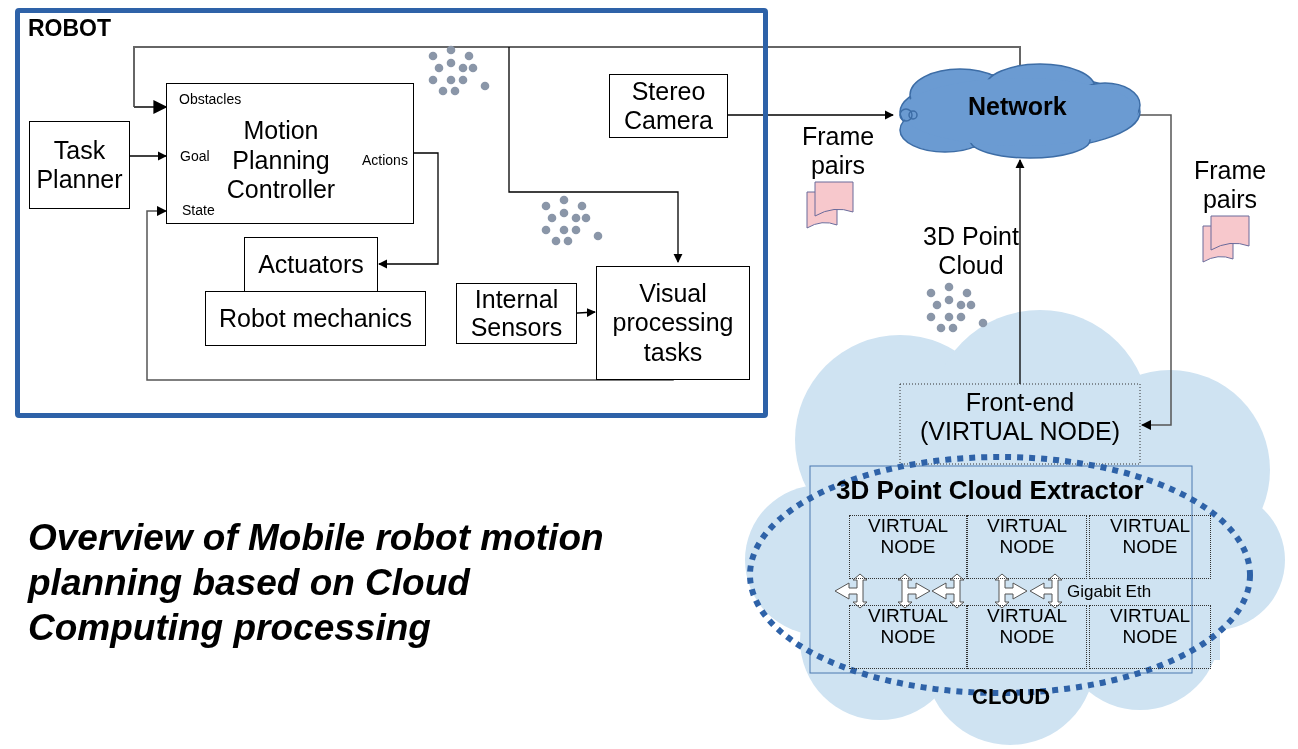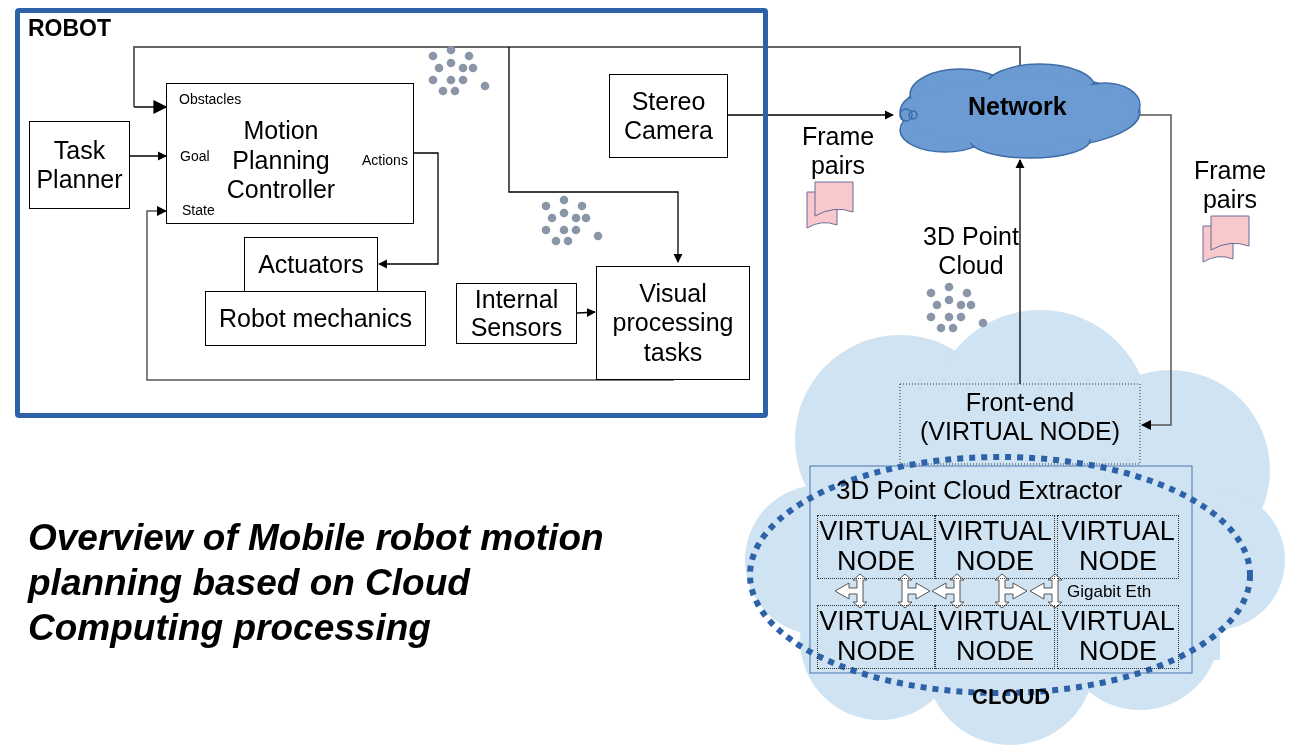--- a/index.html
+++ b/index.html
@@ -5,21 +5,21 @@
   html, body { margin: 0; padding: 0; background: #ffffff; }
   body { width: 1298px; height: 749px; position: relative; overflow: hidden;
          font-family: "Liberation Sans", sans-serif; color: #000; }
   #diagram { position: absolute; left: 0; top: 0; width: 1298px; height: 749px; }
   .lbl { position: absolute; text-align: right; line-height: 1.12; white-space: nowrap; }
   .box { position: absolute; border: 1px solid #000; background: #fff; box-sizing: border-box; }
   .center { display: flex; align-items: center; justify-content: center; text-align: center; flex-direction: column; }
   .robot-frame { position: absolute; left: 15px; top: 8px; width: 753px; height: 410px;
                  border: 5px solid #2e62a8; border-radius: 4px; box-sizing: border-box; }
   .vnode { position: absolute; border: 1px dotted #333; box-sizing: border-box;
-           font-size: 27px; line-height: 1.1; display:flex; align-items:center; justify-content:center; text-align:center; }
+           font-size: 19px; line-height: 1.1; display:flex; justify-content:center; text-align:center;margin-left:32px; }
 </style>
 </head>
 <body>
 
 <div id="diagram">
 
   <svg width="1298" height="749" style="position:absolute;left:0;top:0">
     <defs>
       <marker id="arr" viewBox="0 0 10 10" refX="9" refY="5" markerWidth="7" markerHeight="7" orient="auto-start-reverse">
         <path d="M0,0 L10,5 L0,10 z" fill="#000"></path>
@@ -160,21 +160,21 @@
     </div>
   </div>
 
   <div class="box center" style="left:244px;top:237px;width:134px;height:55px;font-size:25px;">
     <span>Actuators</span>
   </div>
   <div class="box center" style="left:205px;top:291px;width:221px;height:55px;font-size:25px;">
     <span>Robot mechanics</span>
   </div>
 
-  <div class="box center" style="left:609px;top:74px;width:119px;height:84px;font-size:25px;line-height:1.15;">
+  <div class="box center" style="left:609px;top:74px;width:119px;height:64px;font-size:25px;line-height:1.15;">
     <span>Stereo</span>
     <span>Camera</span>
   </div>
 
   <div class="box center" style="left:440px;top:283px;width:121px;height:61px;font-size:25px;line-height:1.1;margin-left:16px;">
     <span>Internal</span>
     <span>Sensors</span>
   </div>
 
   <div class="box center" style="left:596px;top:266px;width:154px;height:114px;font-size:25px;line-height:1.18;">
@@ -196,21 +196,21 @@
     <span>Cloud</span>
   </div>
 
   <div class="lbl" style="left:968px;top:92px;font-size:25px;font-weight:bold;">Network</div>
 
   <div class="center" style="position:absolute;left:900px;top:386px;width:240px;height:62px;font-size:25px;line-height:1.15;">
     <span>Front-end</span>
     <span>(VIRTUAL NODE)</span>
   </div>
 
-  <div class="lbl" style="left:836px;top:476px;font-size:26px;font-weight:normal;">3D Point Cloud Extractor</div>
+  <div class="lbl" style="left:836px;top:476px;font-size:26px;font-weight:bold;">3D Point Cloud Extractor</div>
 
   <div class="vnode" style="left:817px;top:515px;width:118px;height:64px;">
     <div><span>VIRTUAL</span><br><span>NODE</span></div>
   </div>
   <div class="vnode" style="left:935px;top:515px;width:120px;height:64px;">
     <div><span>VIRTUAL</span><br><span>NODE</span></div>
   </div>
   <div class="vnode" style="left:1057px;top:515px;width:122px;height:64px;">
     <div><span>VIRTUAL</span><br><span>NODE</span></div>
   </div>

